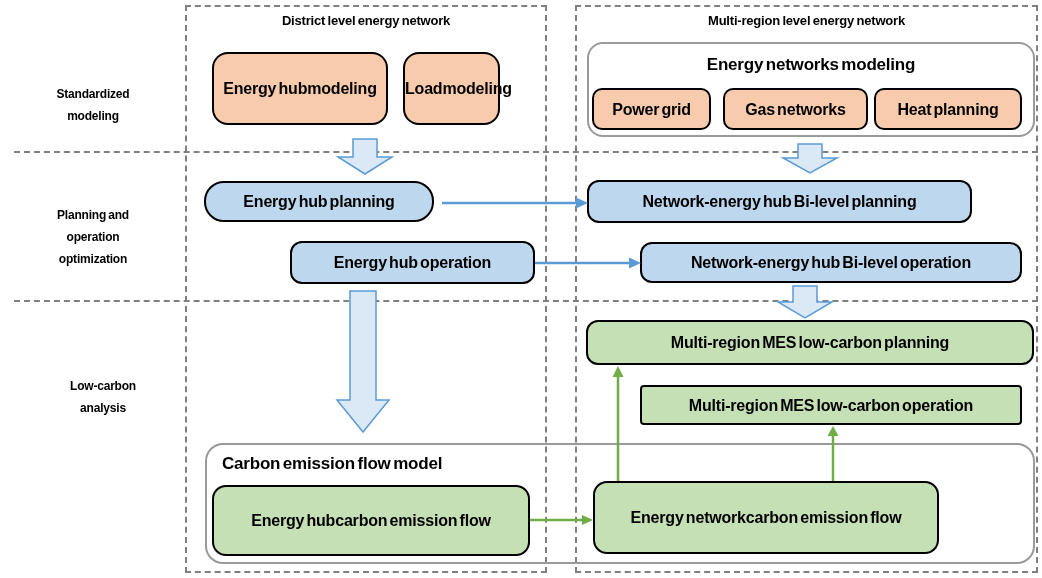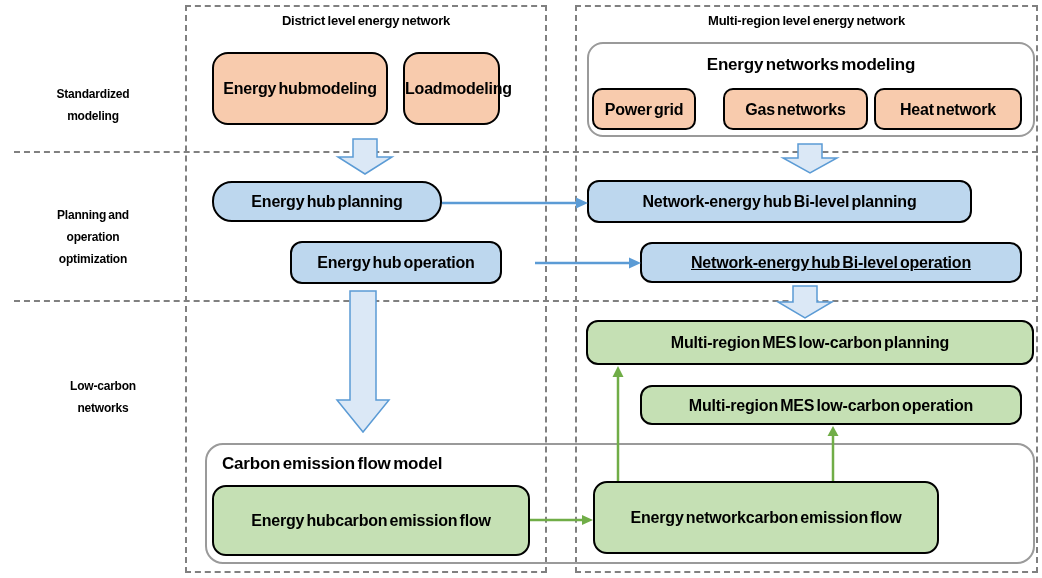--- a/index.html
+++ b/index.html
@@ -64,64 +64,64 @@
     <div>Standardized</div>
     <div>modeling</div>
   </div>
   <div class="row-label" style="left:5px; top:204px;">
     <div>Planning and</div>
     <div>operation</div>
     <div>optimization</div>
   </div>
   <div class="row-label" style="left:15px; top:375px;">
     <div>Low-carbon</div>
-    <div>networks</div>
+    <div>analysis</div>
   </div>
 
   <div class="col-title" style="left:187px; top:13px; width:358px;">District level energy network</div>
   <div class="col-title" style="left:577px; top:13px; width:459px;">Multi-region level energy network</div>
 
   <div class="node orange" style="left:212px; top:52px; width:176px; height:73px; border-radius:16px;">
     <span>Energy hub</span>
     <span>modeling</span>
   </div>
   <div class="node orange" style="left:403px; top:52px; width:97px; height:73px; border-radius:16px;justify-content:space-between;">
     <span>Load</span>
     <span>modeling</span>
   </div>
 
   <div class="container-box" style="left:587px; top:42px; width:448px; height:95px; border-radius:16px;"></div>
   <div class="container-title" style="left:587px; top:55px; width:448px; text-align:center;">Energy networks modeling</div>
-  <div class="node orange" style="left:592px; top:88px; width:104px; height:42px; border-radius:10px; border-width:2px;">
+  <div class="node orange" style="left:592px; top:88px; width:119px; height:42px; border-radius:10px; border-width:2px;">
     <span>Power grid</span>
   </div>
   <div class="node orange" style="left:723px; top:88px; width:145px; height:42px; border-radius:10px; border-width:2px;">
     <span>Gas networks</span>
   </div>
   <div class="node orange" style="left:874px; top:88px; width:148px; height:42px; border-radius:10px; border-width:2px;">
-    <span>Heat network</span>
+    <span>Heat planning</span>
   </div>
 
-  <div class="node blue" style="left:212px; top:181px; width:230px; height:41px; border-radius:20px;">
+  <div class="node blue" style="left:204px; top:181px; width:230px; height:41px; border-radius:20px;">
     <span>Energy hub planning</span>
   </div>
-  <div class="node blue" style="left:290px; top:241px; width:212px; height:43px; border-radius:12px;">
+  <div class="node blue" style="left:290px; top:241px; width:245px; height:43px; border-radius:12px;">
     <span>Energy hub operation</span>
   </div>
   <div class="node blue" style="left:587px; top:180px; width:385px; height:43px; border-radius:12px;">
     <span>Network-energy hub Bi-level planning</span>
   </div>
-  <div class="node blue" style="left:640px; top:242px; width:382px; height:41px; border-radius:12px;text-decoration:underline;">
+  <div class="node blue" style="left:640px; top:242px; width:382px; height:41px; border-radius:12px;">
     <span>Network-energy hub Bi-level operation</span>
   </div>
 
   <div class="node green" style="left:586px; top:320px; width:448px; height:45px; border-radius:12px;">
     <span>Multi-region MES low-carbon planning</span>
   </div>
-  <div class="node green" style="left:640px; top:385px; width:382px; height:40px; border-radius:12px;">
+  <div class="node green" style="left:640px; top:385px; width:382px; height:40px; border-radius:4px;">
     <span>Multi-region MES low-carbon operation</span>
   </div>
 
   <div class="container-box" style="left:205px; top:443px; width:830px; height:121px; border-radius:18px;"></div>
   <div class="container-title" style="left:222px; top:454px;">Carbon emission flow model</div>
   <div class="node green" style="left:212px; top:485px; width:318px; height:71px; border-radius:14px;">
     <span>Energy hub</span>
     <span>carbon emission flow</span>
   </div>
   <div class="node green" style="left:593px; top:481px; width:346px; height:73px; border-radius:14px;">

